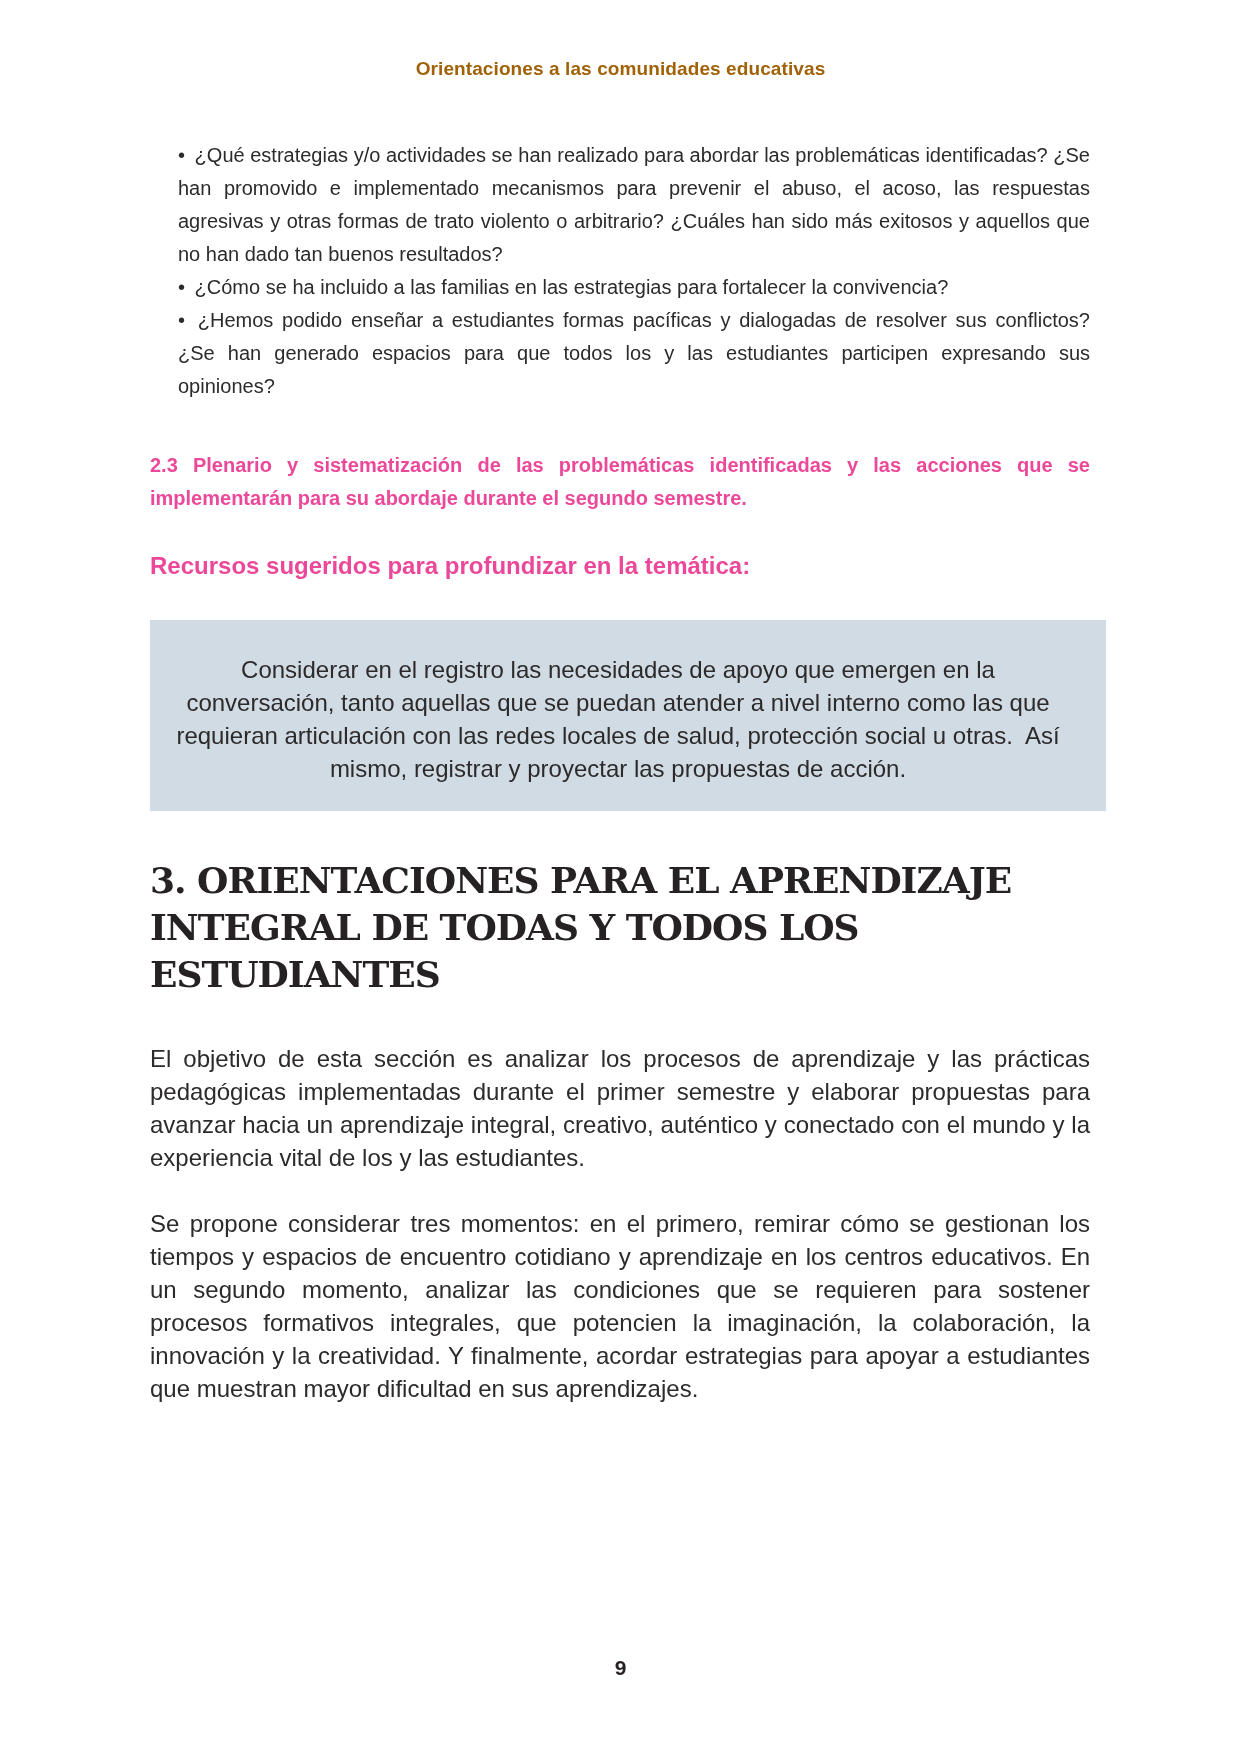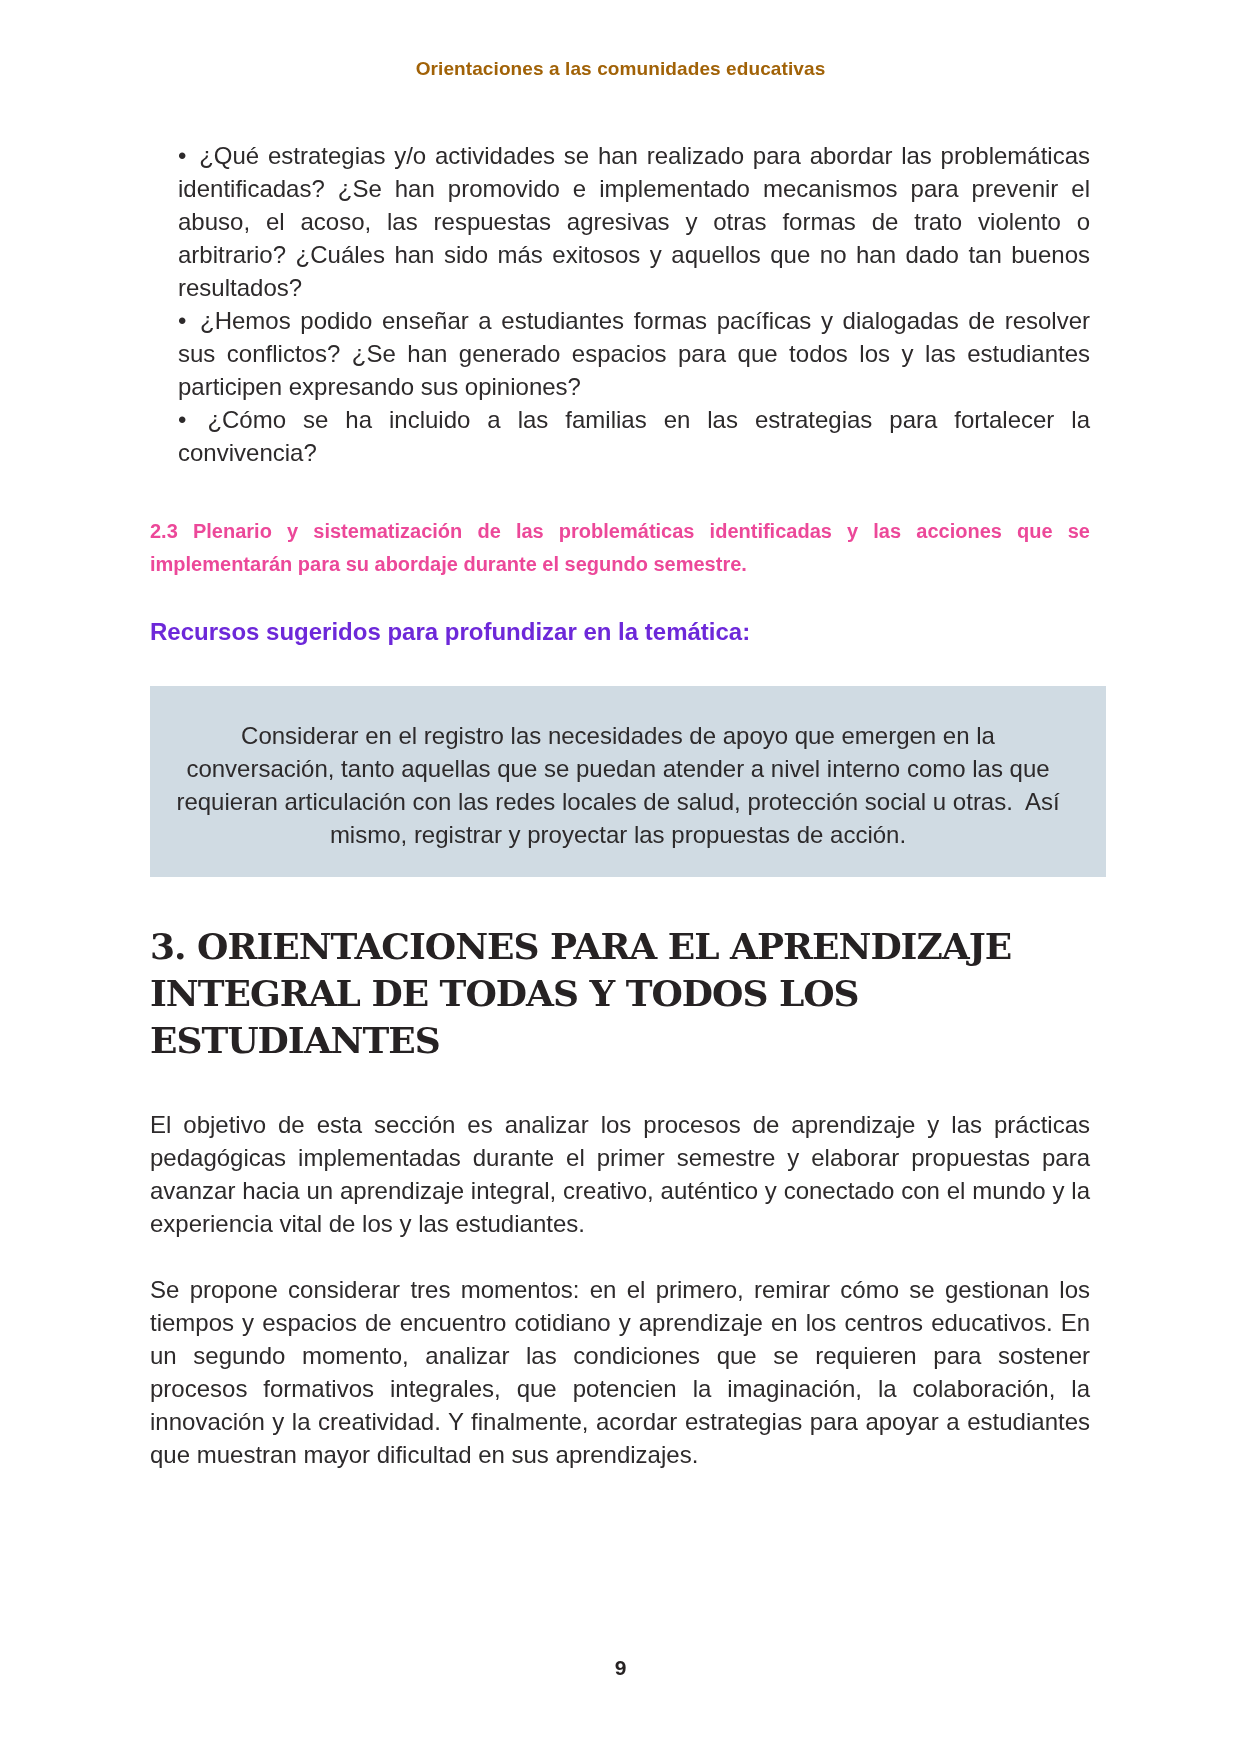--- a/index.html
+++ b/index.html
@@ -25,38 +25,38 @@
   .column {
     position: absolute;
     left: 150px; top: 139px;
     width: 940px;
   }
 
   p { margin: 0; }
 
   .bullets p {
     padding-left: 28px;
-    font-size: 24px; line-height: 33px;
+    font-size: 20px; line-height: 33px;
     text-align: justify;
   }
   .bullet-marker { margin-right: 4px; }
 
   .h23 {
     margin-top: 46px;
     font-size: 20px; line-height: 33px;
     font-weight: bold;
     color: #ec4899;
     text-align: justify;
   }
 
   .resources {
     margin-top: 34px;
     font-size: 24px; line-height: 33px;
     font-weight: bold;
-    color: #6d28d9;
+    color: #ec4899;
   }
 
   .citation {
     margin-top: 35px;
     font-size: 24px; line-height: 33px;
   }
   .citation a {
     color: #1e72b8;
     text-decoration: none;
     display: inline-block;
@@ -104,22 +104,22 @@
 <body>
 
 <div class="page">
 
   <div class="running-header">Orientaciones a las comunidades educativas</div>
 
   <div class="column">
 
     <div class="bullets">
       <p><span class="bullet-marker">•</span> <span>¿Qué estrategias y/o actividades se han realizado para abordar las problemáticas identificadas? ¿Se han promovido e implementado mecanismos para prevenir el abuso, el acoso, las respuestas agresivas y otras formas de trato violento o arbitrario? ¿Cuáles han sido más exitosos y aquellos que no han dado tan buenos resultados?</span></p>
+      <p><span class="bullet-marker">•</span> <span>¿Cómo se ha incluido a las familias en las estrategias para fortalecer la convivencia?</span></p>
       <p><span class="bullet-marker">•</span> <span>¿Hemos podido enseñar a estudiantes formas pacíficas y dialogadas de resolver sus conflictos? ¿Se han generado espacios para que todos los y las estudiantes participen expresando sus opiniones?</span></p>
-      <p><span class="bullet-marker">•</span> <span>¿Cómo se ha incluido a las familias en las estrategias para fortalecer la convivencia?</span></p>
     </div>
 
     <p class="h23">2.3 Plenario y sistematización de las problemáticas identificadas y las acciones que se implementarán para su abordaje durante el segundo semestre.</p>
 
     <p class="resources">Recursos sugeridos para profundizar en la temática:</p>
 
 
     <div class="callout">
       <p>Considerar en el registro las necesidades de apoyo que emergen en la conversación, tanto aquellas que se puedan atender a nivel interno como las que requieran articulación con las redes locales de salud, protección social u otras.  Así mismo, registrar y proyectar las propuestas de acción.</p>
     </div>

